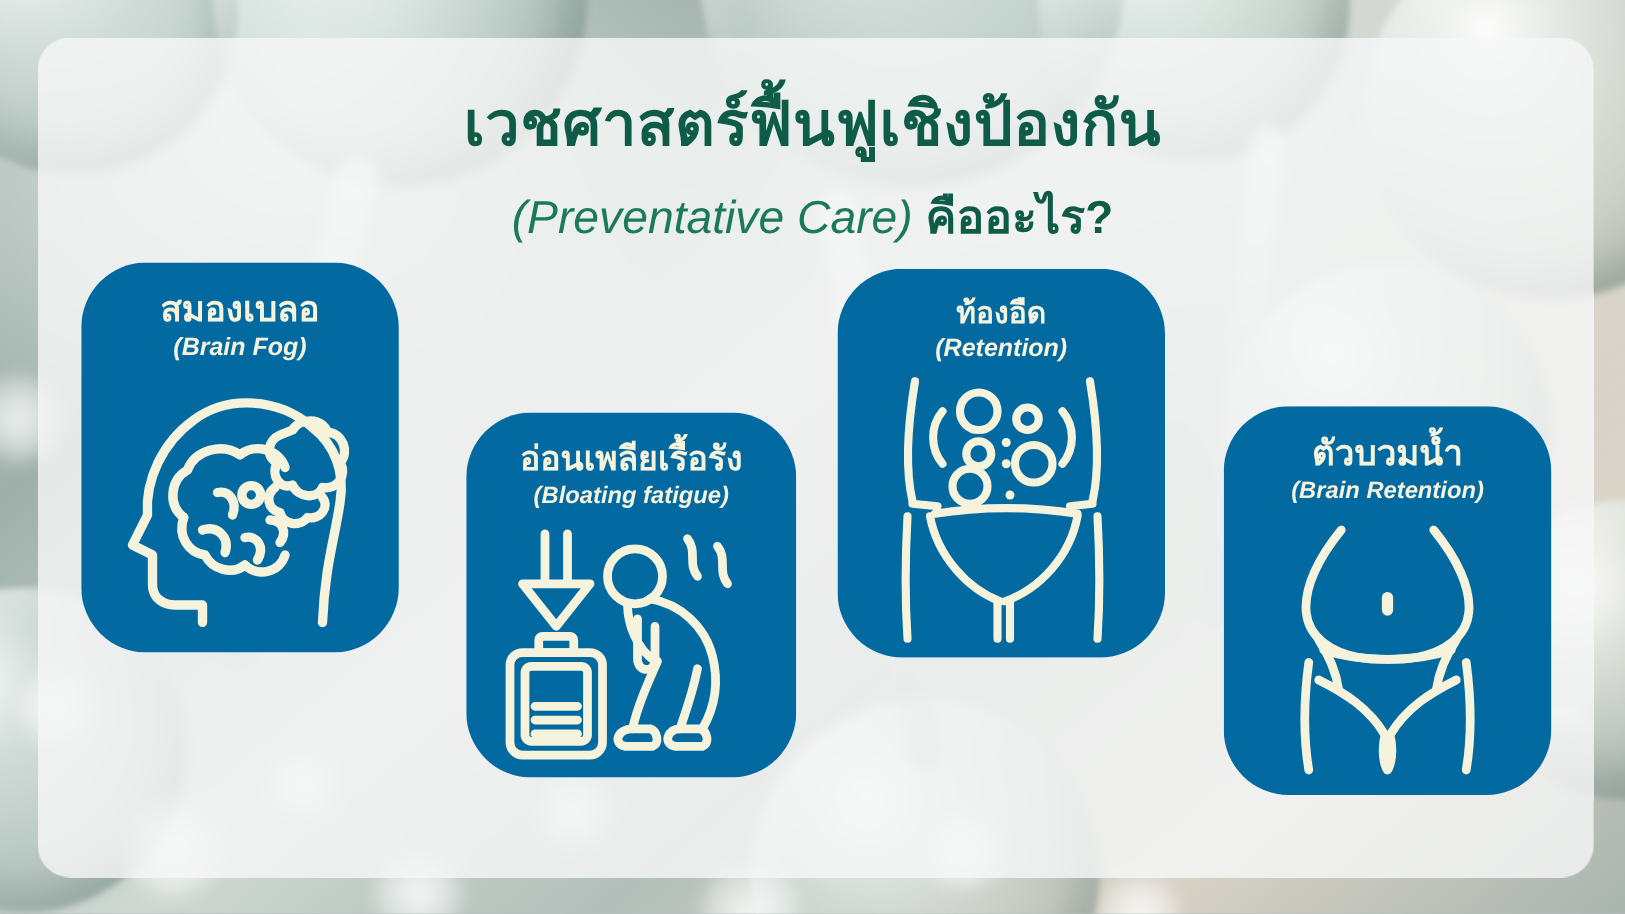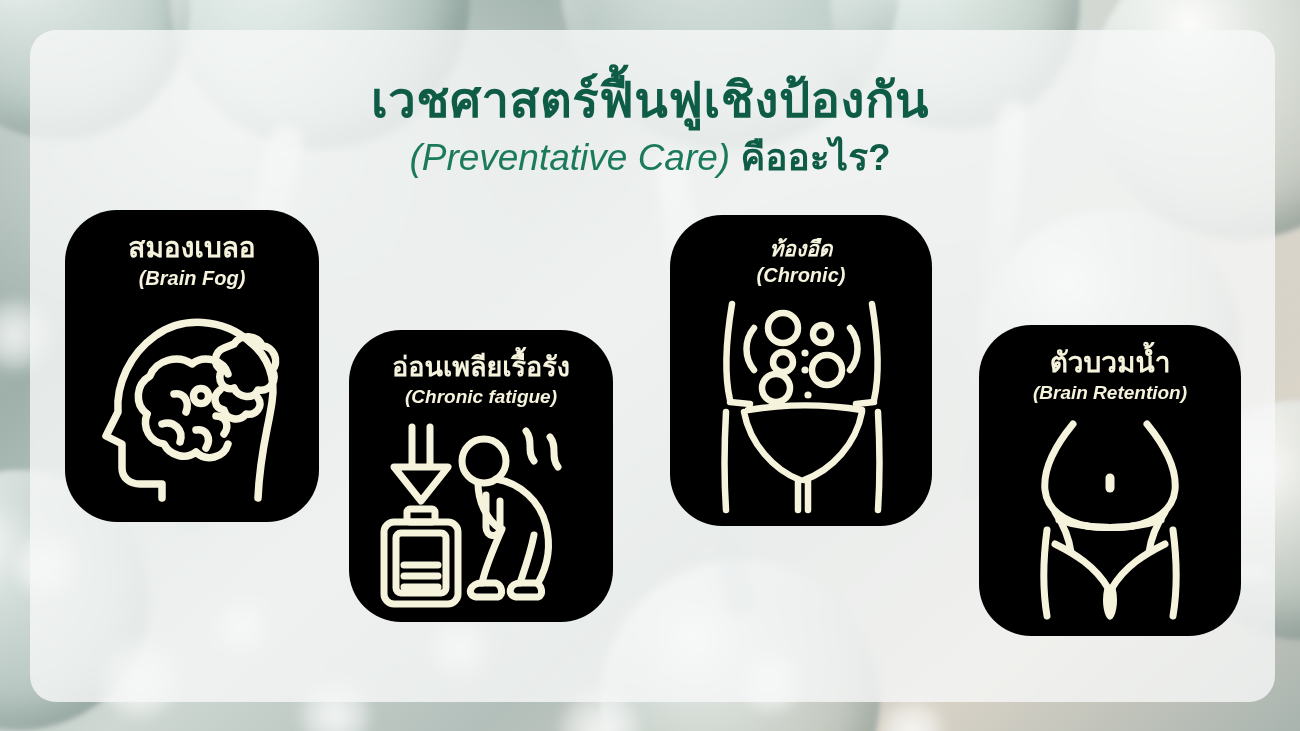--- a/index.html
+++ b/index.html
@@ -85,39 +85,39 @@
   }
   .title-th {
     font-size: 49px;
     font-weight: 700;
     color: #0f5c46;
     letter-spacing: 0.5px;
     line-height: 1.18;
     white-space: nowrap;
   }
   .subtitle {
-    margin-top: 6px;
+    margin-top: 22px;
     font-size: 37px;
     line-height: 1.2;
     white-space: nowrap;
   }
   .sub-en {
     font-style: italic;
     font-weight: 500;
     color: #1c7a5c;
   }
   .sub-th {
     font-weight: 700;
     color: #0f5c46;
   }
 
   
   .card {
     position: absolute;
-    background: #000000;
+    background: #0369a1;
     border-radius: 52px;
     z-index: 6;
     display: flex;
     flex-direction: column;
     align-items: center;
     padding-top: 22px;
   }
   .card-title {
     font-size: 28px;
     font-weight: 700;
@@ -137,28 +137,28 @@
   .card-icon {
     flex: 1;
     display: flex;
     align-items: center;
     justify-content: center;
     width: 100%;
   }
   .card-icon svg { display: block; }
 
   #card-brain   { left: 65px;  top: 210px; width: 254px; height: 312px; }
-  #card-fatigue { left: 349px; top: 330px; width: 264px; height: 292px; }
+  #card-fatigue { left: 373px; top: 330px; width: 264px; height: 292px; }
   #card-bloat   { left: 670px; top: 215px; width: 262px; height: 311px; }
   #card-water   { left: 979px; top: 325px; width: 262px; height: 311px; }
 
   #card-fatigue .card-title { font-size: 27px; }
   #card-fatigue .card-sub   { font-size: 19px; }
   #card-water   .card-sub   { font-size: 19px; }
-  #card-bloat   .card-title { font-size: 21px; font-style: italic; }
+  #card-bloat   .card-title { font-size: 24px; }
 </style>
 </head>
 <body>
 
 <div id="stage">
 
   <div class="bg-base"></div>
 
   <div class="sphere" style="left:-70px;  top:-120px; width:260px; height:260px;"></div>
   <div class="sphere" style="left:170px;  top:-150px; width:300px; height:300px;"></div>
@@ -215,21 +215,21 @@
 
         <path d="M124 36 C114 40 112 54 122 58 C116 68 124 80 134 76 C138 86 154 88 158 78
                  C170 80 178 68 172 58 C180 50 174 34 162 34 C158 22 140 22 134 32 Z"></path>
         <path d="M120 78 C112 84 114 96 124 98 C126 108 140 110 146 102 C156 104 164 94 158 86"></path>
       </svg>
     </div>
   </div>
 
   <div class="card" id="card-fatigue">
     <div class="card-title">อ่อนเพลียเรื้อรัง</div>
-    <div class="card-sub">(Chronic fatigue)</div>
+    <div class="card-sub">(Bloating fatigue)</div>
     <div class="card-icon">
       <svg width="215" height="185" viewBox="0 0 215 185" fill="none" stroke="#f6f3dd" stroke-width="7" stroke-linecap="round" stroke-linejoin="round">
 
         <path d="M38 4 L38 44 M56 4 L56 44 M20 44 L47 78 L74 44 Z"></path>
 
         <rect x="33" y="86" width="28" height="13" rx="3"></rect>
 
         <rect x="10" y="99" width="74" height="82" rx="10"></rect>
         <rect x="22" y="110" width="50" height="60" rx="5"></rect>
 
@@ -249,21 +249,21 @@
         <path d="M146 160 C136 160 132 172 142 174 L164 174 C170 172 168 162 162 160 Z"></path>
 
         <path d="M152 8 C160 18 152 28 160 38"></path>
         <path d="M176 14 C184 24 176 34 184 44"></path>
       </svg>
     </div>
   </div>
 
   <div class="card" id="card-bloat">
     <div class="card-title">ท้องอืด</div>
-    <div class="card-sub">(Chronic)</div>
+    <div class="card-sub">(Retention)</div>
     <div class="card-icon">
       <svg width="195" height="215" viewBox="0 0 195 215" fill="none" stroke="#f6f3dd" stroke-width="6.5" stroke-linecap="round" stroke-linejoin="round">
 
         <path d="M28 4 C22 40 20 74 26 100"></path>
         <path d="M22 112 C20 148 20 180 22 210"></path>
 
         <path d="M168 4 C174 40 176 74 170 100"></path>
         <path d="M174 112 C176 148 176 180 174 210"></path>
 
         <path d="M26 102 L46 104"></path>

